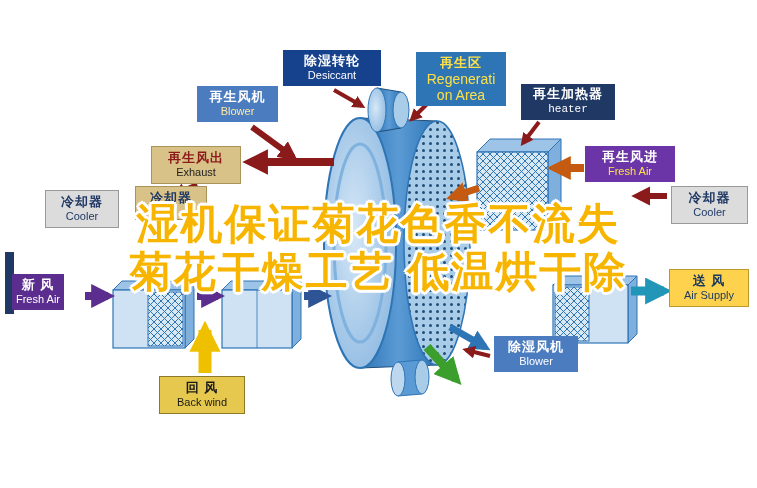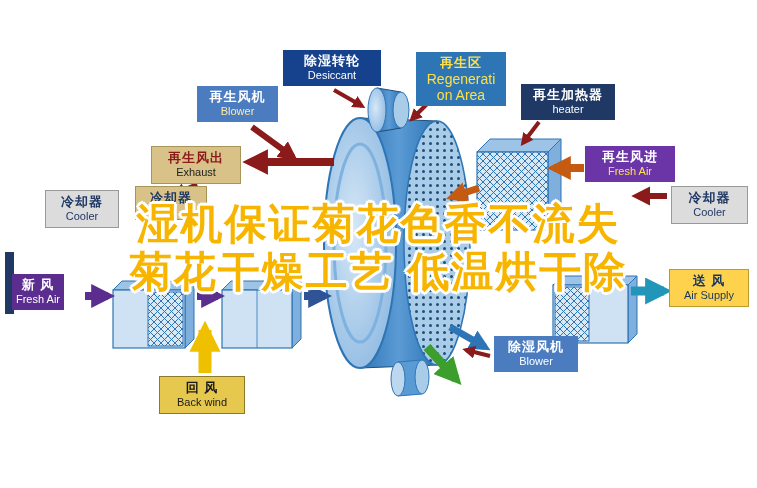--- a/index.html
+++ b/index.html
@@ -147,21 +147,21 @@
     <div class="zh">再生风机</div>
     <div class="en" style="color:#FFE9A0;">Blower</div>
   </div>
 
   <div class="lbl" style="left:416px;top:52px;width:90px;background:#2E75B6;color:#fde047;">
     <div class="zh">再生区</div>
     <div class="en sm">Regenerati</div>
     <div class="en sm">on Area</div>
   </div>
 
-  <div class="lbl" style="left:521px;top:84px;width:94px;background:#1F3864;color:#fff;">
+  <div class="lbl" style="left:521px;top:84px;width:94px;background:#1F3864;color:#fff;font-family:Liberation Mono, monospace;">
     <div class="zh">再生加热器</div>
     <div class="en">heater</div>
   </div>
 
   <div class="lbl" style="left:151px;top:146px;width:90px;background:#D8C288;border:1px solid #A89358;">
     <div class="zh" style="color:#8B1A1A;">再生风出</div>
     <div class="en" style="color:#222;">Exhaust</div>
   </div>
 
   <div class="lbl" style="left:45px;top:190px;width:74px;background:#DCDCDC;border:1px solid #999;color:#1F3864;">

